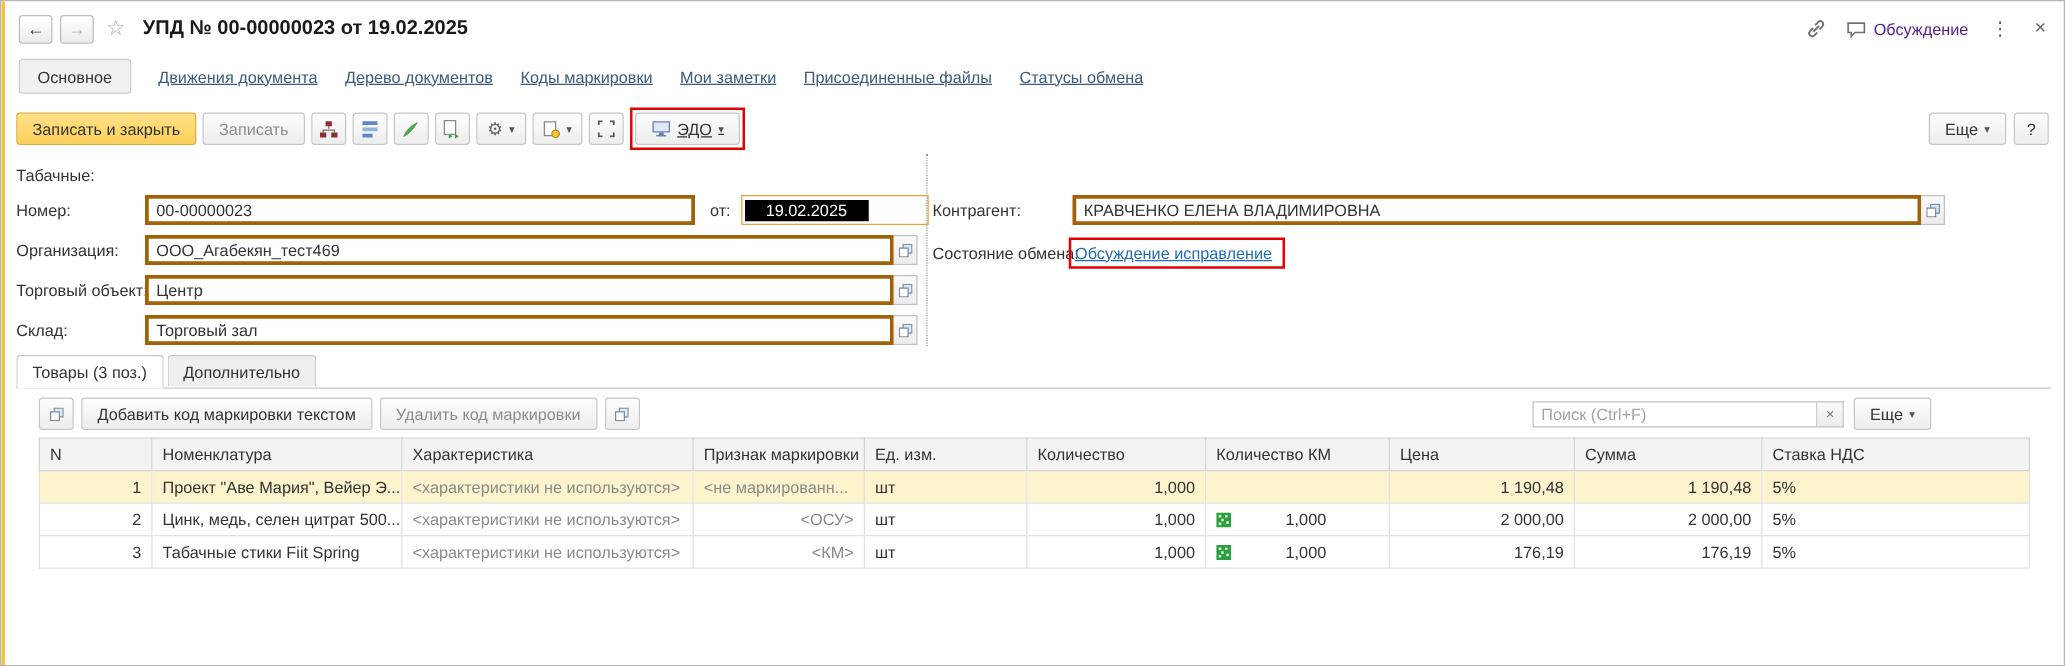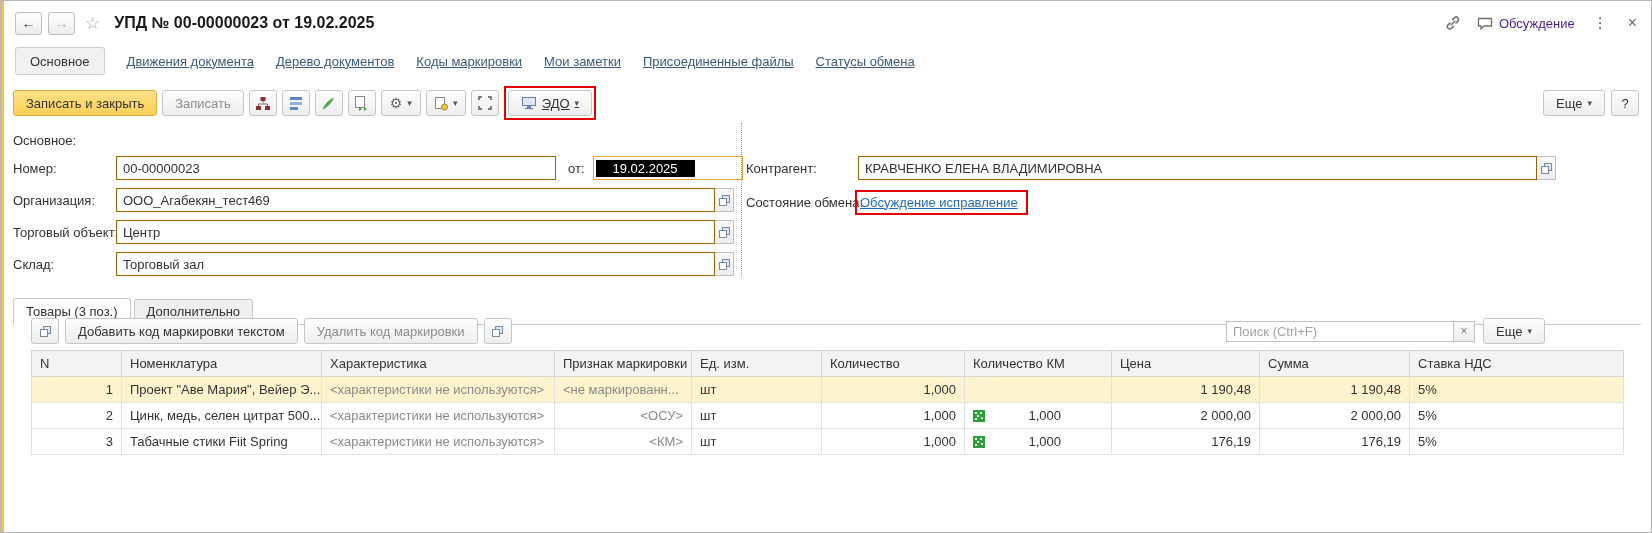--- a/index.html
+++ b/index.html
@@ -36,30 +36,30 @@
   .toolbar-right { margin-left:auto; display:flex; gap:6px; }
   .helpbtn { width:28px; justify-content:center; }
 
   
   .formarea { position:absolute; left:12px; top:120px; right:10px; height:160px; }
   .frow { position:absolute; display:flex; align-items:center; height:26px; }
   .flabel { display:inline-block; color:#333; white-space:nowrap; }
   .lab103 { width:103px; }
   .lab112 { width:112px; }
   .fieldwrap { display:flex; align-items:stretch; height:24px; }
-  .field { border:1px solid #a16207; background:#fff; display:flex; align-items:center; padding:0 6px; overflow:hidden; white-space:nowrap; flex:1; }
+  .field { border:3px solid #a16207; background:#fff; display:flex; align-items:center; padding:0 6px; overflow:hidden; white-space:nowrap; flex:1; }
   .choose { width:19px; border:1px solid #c0c0c0; border-left:none; background:linear-gradient(#fafafa,#ececec); display:flex; align-items:center; justify-content:center; cursor:pointer; }
   .doclink { color:#1f6bc0; text-decoration:underline; cursor:pointer; white-space:nowrap; }
   .datefield { border:1px solid #efa035; background:#fff; height:24px; width:150px; display:flex; align-items:center; padding:2px; }
   .datesel { background:#000000; color:#fff; padding:1px 17px; }
   .vdivider { position:absolute; left:728px; top:2px; height:154px; border-left:1px dotted #9a9a9a; }
   .state-redbox { border:2px solid #e60000; padding:3px 8px 3px 3px; display:inline-flex; align-items:center; }
 
   
-  .ctabs { position:absolute; left:12px; top:297px; right:10px; height:27px; display:flex; align-items:center; gap:3px; border-bottom:1px solid #c9c9c9; }
+  .ctabs { position:absolute; left:12px; top:283px; right:10px; height:27px; display:flex; align-items:flex-start; gap:3px; border-bottom:1px solid #c9c9c9; }
   .ctab { height:25px; padding:0 12px; display:flex; align-items:center; border:1px solid #c9c9c9; border-bottom:none; border-radius:3px 3px 0 0; background:#efefef; color:#333; cursor:pointer; white-space:nowrap; }
   .ctab.active { background:#fff; height:27px; margin-bottom:-1px; border-bottom:1px solid #fff; }
 
   
   .ttoolbar { position:absolute; left:30px; top:316px; width:1592px; height:28px; display:flex; align-items:center; gap:6px; }
   .search-group { margin-left:auto; margin-right:78px; display:flex; align-items:center; gap:8px; }
   .search-wrap { display:flex; align-items:stretch; height:21px; }
   .search-input { width:228px; border:1px solid #c0c0c0; padding:0 6px; font:inherit; color:#333; outline:none; }
   .search-input::placeholder { color:#a3a3a3; }
   .clear-btn { width:21px; border:1px solid #c0c0c0; border-left:none; background:linear-gradient(#fafafa,#ececec); display:flex; align-items:center; justify-content:center; color:#777; cursor:pointer; font-size:12px; }
@@ -196,21 +196,21 @@
       <button class="btn">
         <span>Еще</span>
         <span class="dd-arrow">▾</span>
       </button>
       <button class="btn helpbtn">?</button>
     </div>
   </div>
 
   <div class="formarea">
     <div class="frow" style="left:0; top:6px;">
-      <span class="flabel lab103">Основное:</span>
+      <span class="flabel lab103">Табачные:</span>
     </div>
 
     <div class="frow" style="left:0; top:34px;">
       <span class="flabel lab103">Номер:</span>
       <span class="fieldwrap" style="width:440px;">
         <span class="field">00-00000023</span>
       </span>
       <span class="flabel" style="margin:0 8px 0 12px;">от:</span>
       <span class="datefield">
         <span class="datesel">19.02.2025</span>

